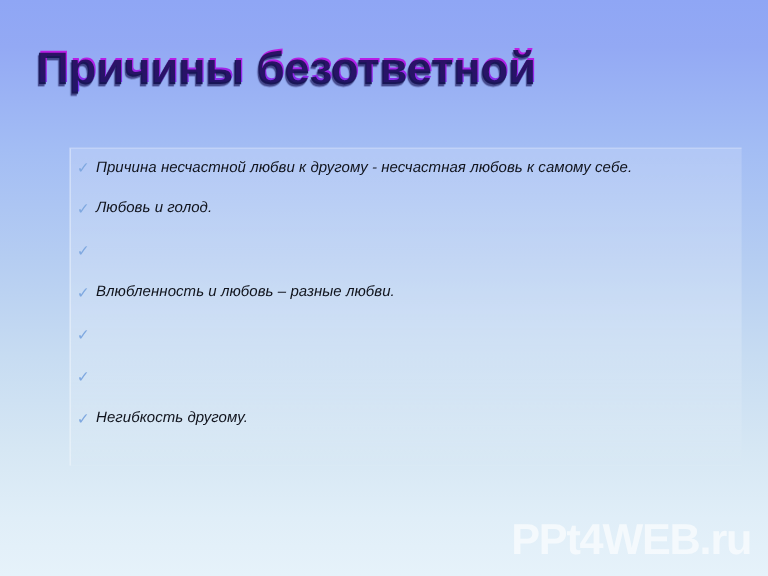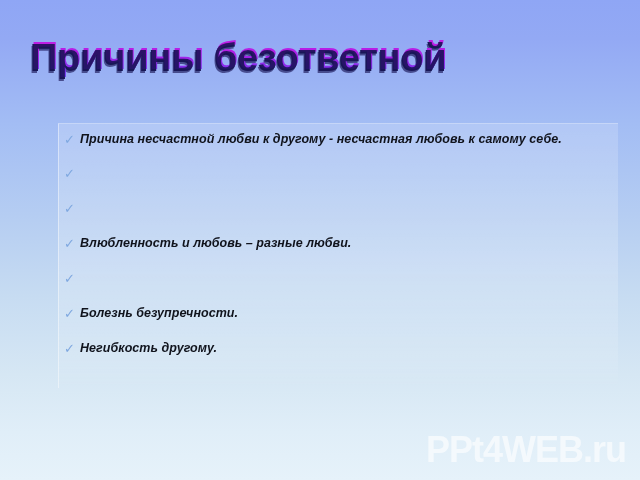--- a/index.html
+++ b/index.html
@@ -91,21 +91,21 @@
     line-height: 16px;
     color: #7fa8e0;
     text-align: left;
     margin-top: 1px;
     user-select: none;
   }
   .bullet-text {
     flex: 1 1 auto;
     font-size: 12.5px;
     line-height: 16px;
-    font-weight: bold;
+    font-weight: normal;
     font-style: italic;
     color: #10131c;
     letter-spacing: 0.05px;
     white-space: nowrap;
   }
 
   
   #watermark {
     position: absolute;
     right: 14px;
@@ -131,38 +131,38 @@
 
   <div id="bullet-list">
 
     <div class="bullet-row">
       <span class="check-icon">✓</span>
       <span class="bullet-text">Причина несчастной любви к другому - несчастная  любовь к самому себе.</span>
     </div>
 
     <div class="bullet-row">
       <span class="check-icon">✓</span>
+      <span class="bullet-text">Любовь и голод.</span>
     </div>
 
     <div class="bullet-row">
       <span class="check-icon">✓</span>
     </div>
 
     <div class="bullet-row">
       <span class="check-icon">✓</span>
       <span class="bullet-text">Влюбленность и любовь – разные любви.</span>
     </div>
 
     <div class="bullet-row">
       <span class="check-icon">✓</span>
     </div>
 
     <div class="bullet-row">
       <span class="check-icon">✓</span>
-      <span class="bullet-text">Болезнь безупречности.</span>
     </div>
 
     <div class="bullet-row">
       <span class="check-icon">✓</span>
       <span class="bullet-text">Негибкость другому.</span>
     </div>
 
   </div>
 
   <div id="watermark">PPt4WEB.ru</div>

